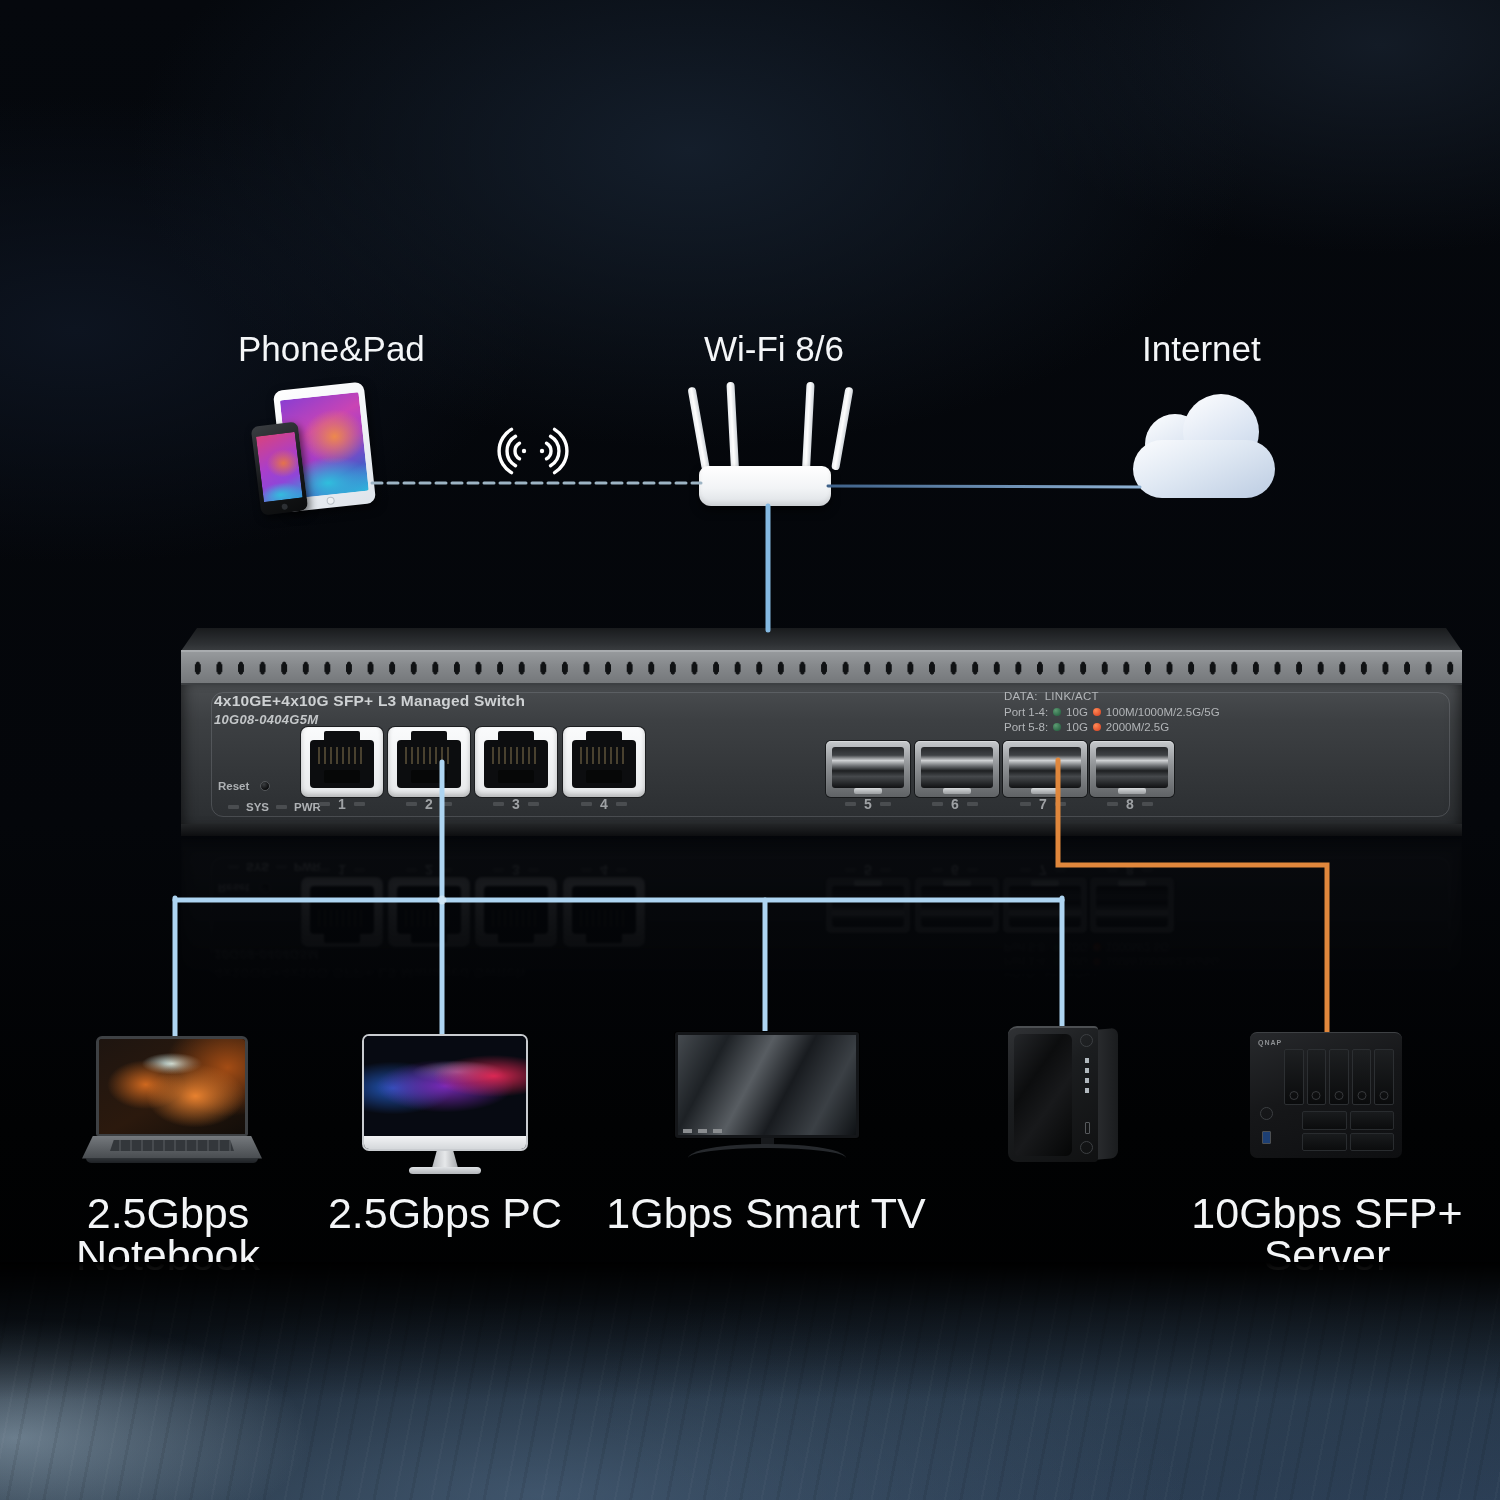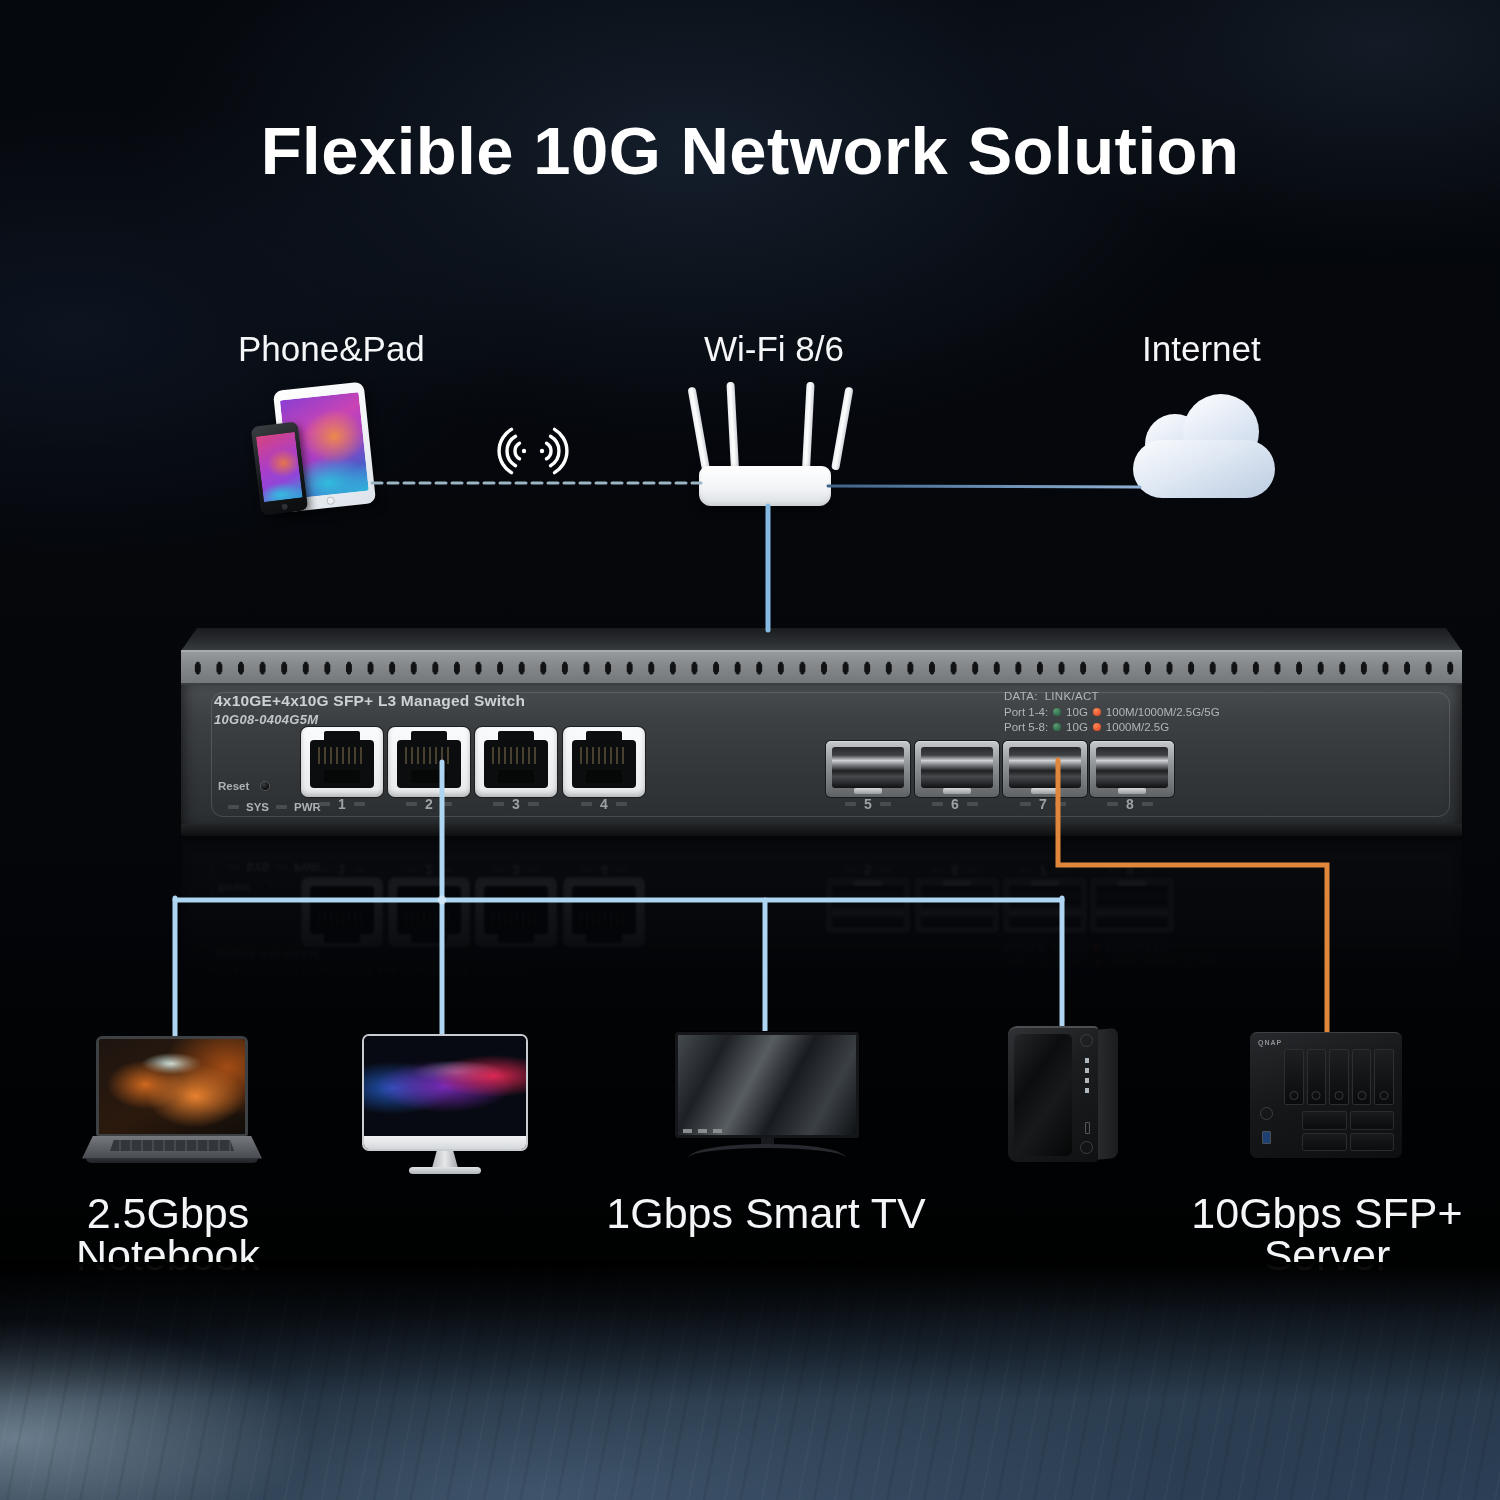--- a/index.html
+++ b/index.html
@@ -245,21 +245,20 @@
   .sv-ledcol{position:absolute;left:37px;top:20px;display:flex;flex-direction:column;gap:6px;}
   .sv-ledcol i{width:3px;height:3px;border-radius:50%;background:#7fd0a8;opacity:.8;}
 </style>
 </head>
 <body>
 
 <div class="canvas">
 
   <div class="landscape"></div>
 
-  <div class="title">Flexible 10G Network Solution</div>
 
   <div class="toplabel" style="left:238px;top:329px;">Phone&amp;Pad</div>
   <div class="toplabel" style="left:704px;top:329px;">Wi-Fi 8/6</div>
   <div class="toplabel" style="left:1142px;top:329px;">Internet</div>
 
   <div class="tablet">
     <div class="scr"></div>
     <div class="homebtn"></div>
   </div>
   <div class="phone">
@@ -398,21 +397,21 @@
         <span class="dot g"></span>
         <span>10G</span>
         <span class="dot o"></span>
         <span>100M/1000M/2.5G/5G</span>
       </div>
       <div class="lrow">
         <span>Port 5-8:</span>
         <span class="dot g"></span>
         <span>10G</span>
         <span class="dot o"></span>
-        <span>1000M/2.5G</span>
+        <span>2000M/2.5G</span>
       </div>
     </div>
   </div>
     <div class="switch switch-reflection">
     <div class="sw-topface"></div>
     <div class="sw-vents"></div>
     <div class="sw-front">
       <div class="sw-panel"></div>
     </div>
     <div class="sw-bottom"></div>
@@ -633,20 +632,24 @@
         </div>
       <div class="sv-pwr"></div>
       <div class="sv-usb"></div>
     </div>
   </div>
 
   <div class="lbl" style="left:8px;top:1192px;">
     <div>2.5Gbps Notebook</div>
       <div></div>
   </div>
+  <div class="lbl" style="left:285px;top:1192px;">
+    <div>2.5Gbps PC</div>
+      <div></div>
+  </div>
   <div class="lbl" style="left:606px;top:1192px;">
     <div>1Gbps Smart TV</div>
       <div></div>
   </div>
   <div class="lbl" style="left:1167px;top:1192px;">
     <div>10Gbps SFP+</div>
       <div>Server</div>
   </div>
 
 </div>

